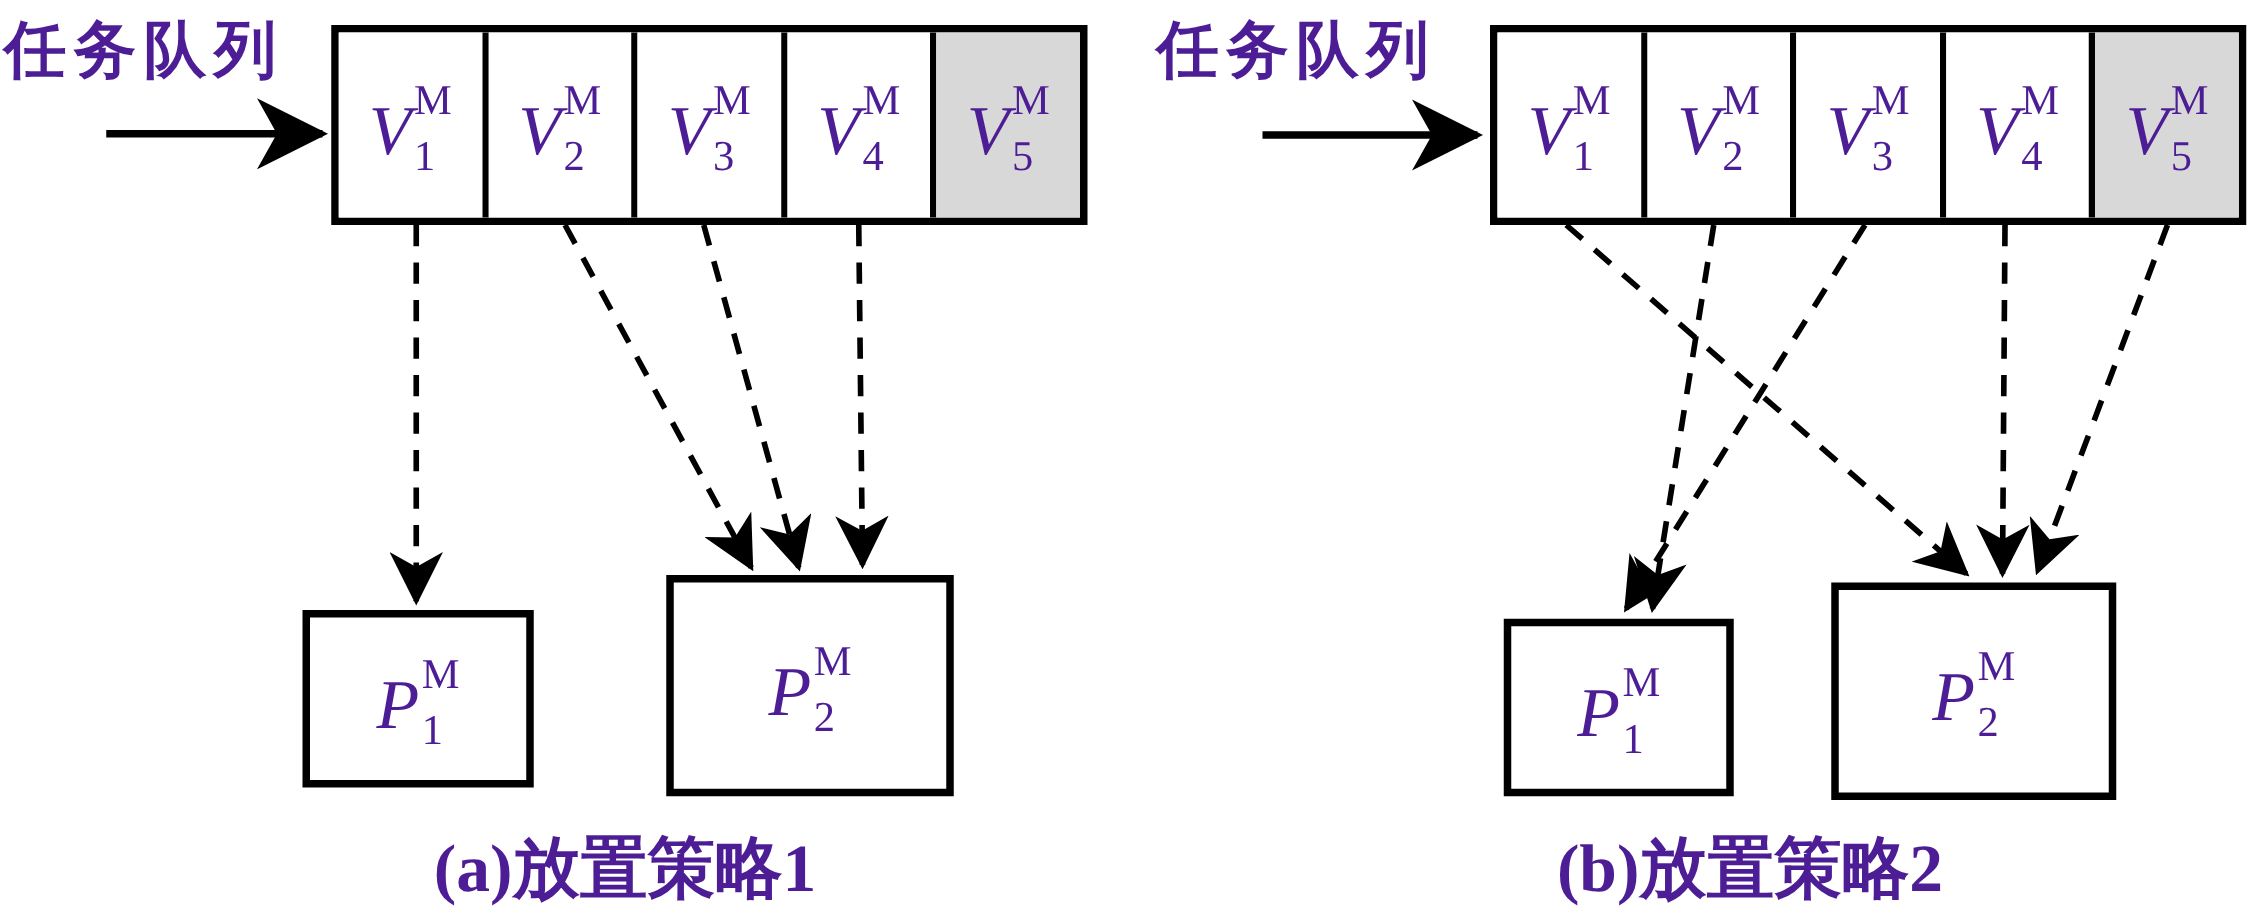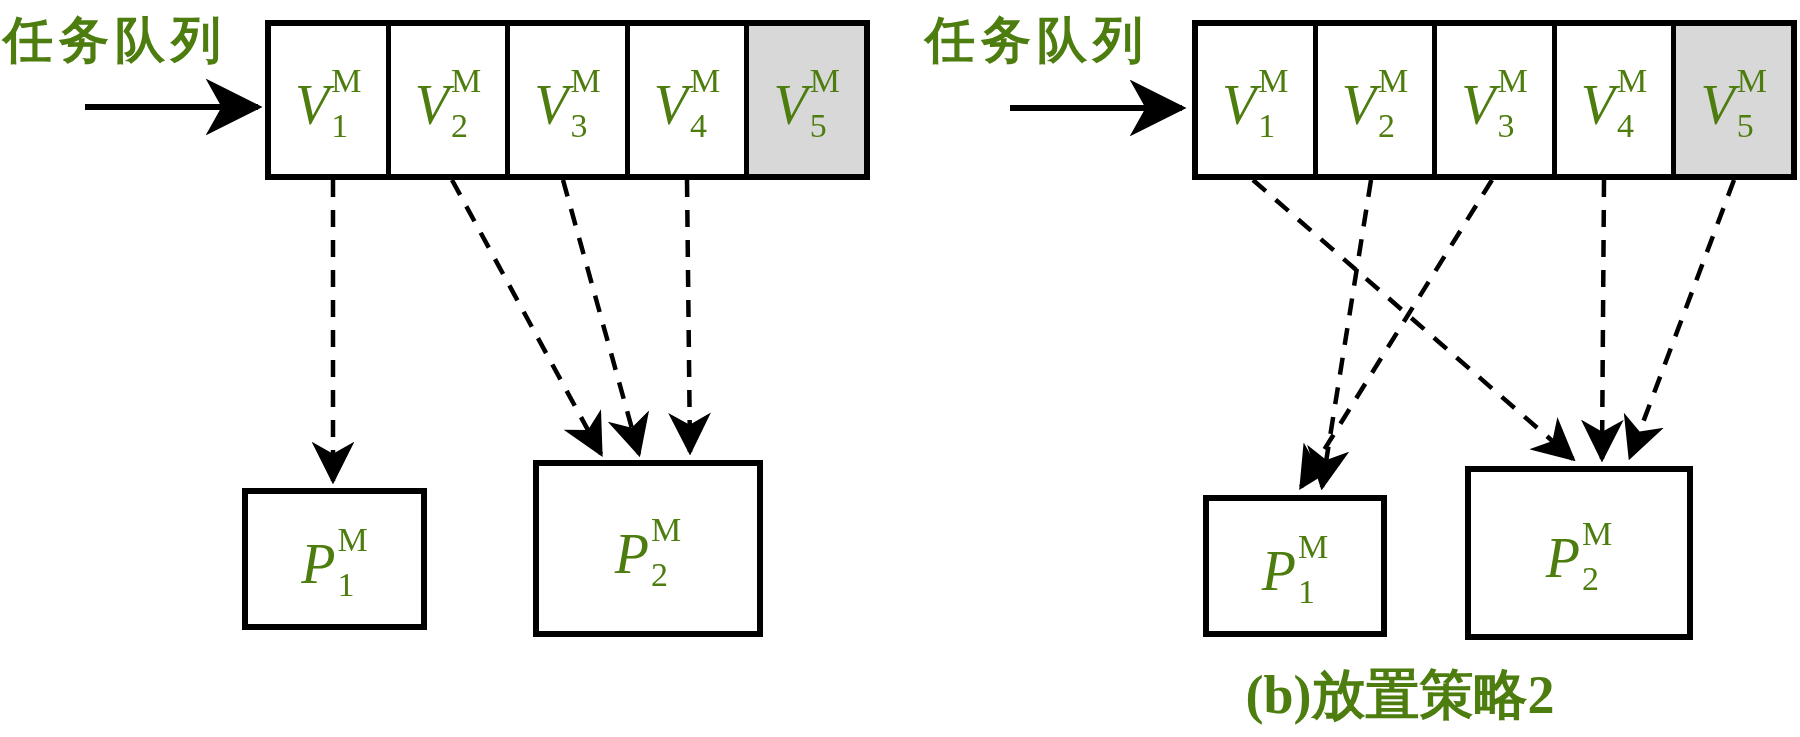--- a/index.html
+++ b/index.html
@@ -6,21 +6,21 @@
     margin: 0;
     padding: 0;
     background: #ffffff;
   }
   #stage {
     position: relative;
     width: 1800px;
     height: 737px;
     background: #ffffff;
     font-family: "Liberation Serif", "DejaVu Serif", serif;
-    color: #4d7c0f;
+    color: #4c1d95;
     overflow: hidden;
   }
   
   #arrows {
     position: absolute;
     left: 0; top: 0;
     width: 1800px; height: 737px;
   }
   
   .queue-label {
@@ -196,20 +196,21 @@
   <div class="pbox" style="left:533px; top:460px; width:230px; height:177px;">
     <span class="mlabel">
       <span class="base">P</span>
       <span class="stack">
         <span class="sup">M</span>
         <span class="sub">2</span>
       </span>
     </span>
   </div>
 
+  <div class="caption" style="left:240px; top:668px;">(a)放置策略1</div>
 
   <div class="queue-label" style="left:925px; top:15px;">任务队列</div>
 
   <div class="queue" style="left:1192px; top:20px; width:605px;">
     <div class="queue-cell">
       <span class="mlabel">
         <span class="base">V</span>
         <span class="stack">
           <span class="sup">M</span>
           <span class="sub">1</span>

